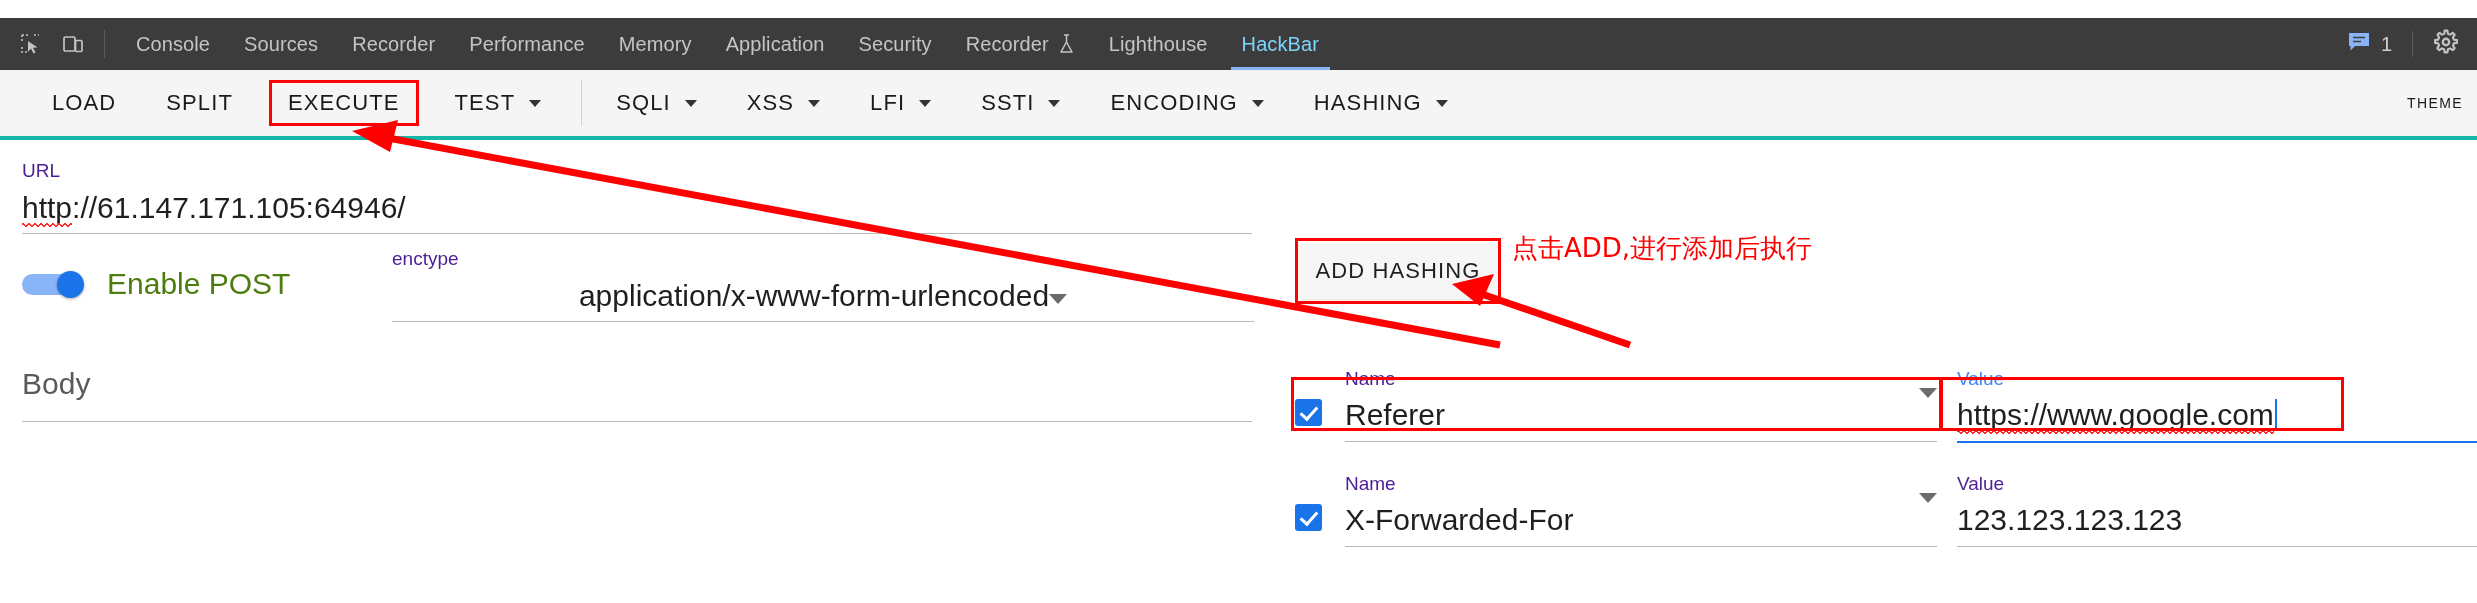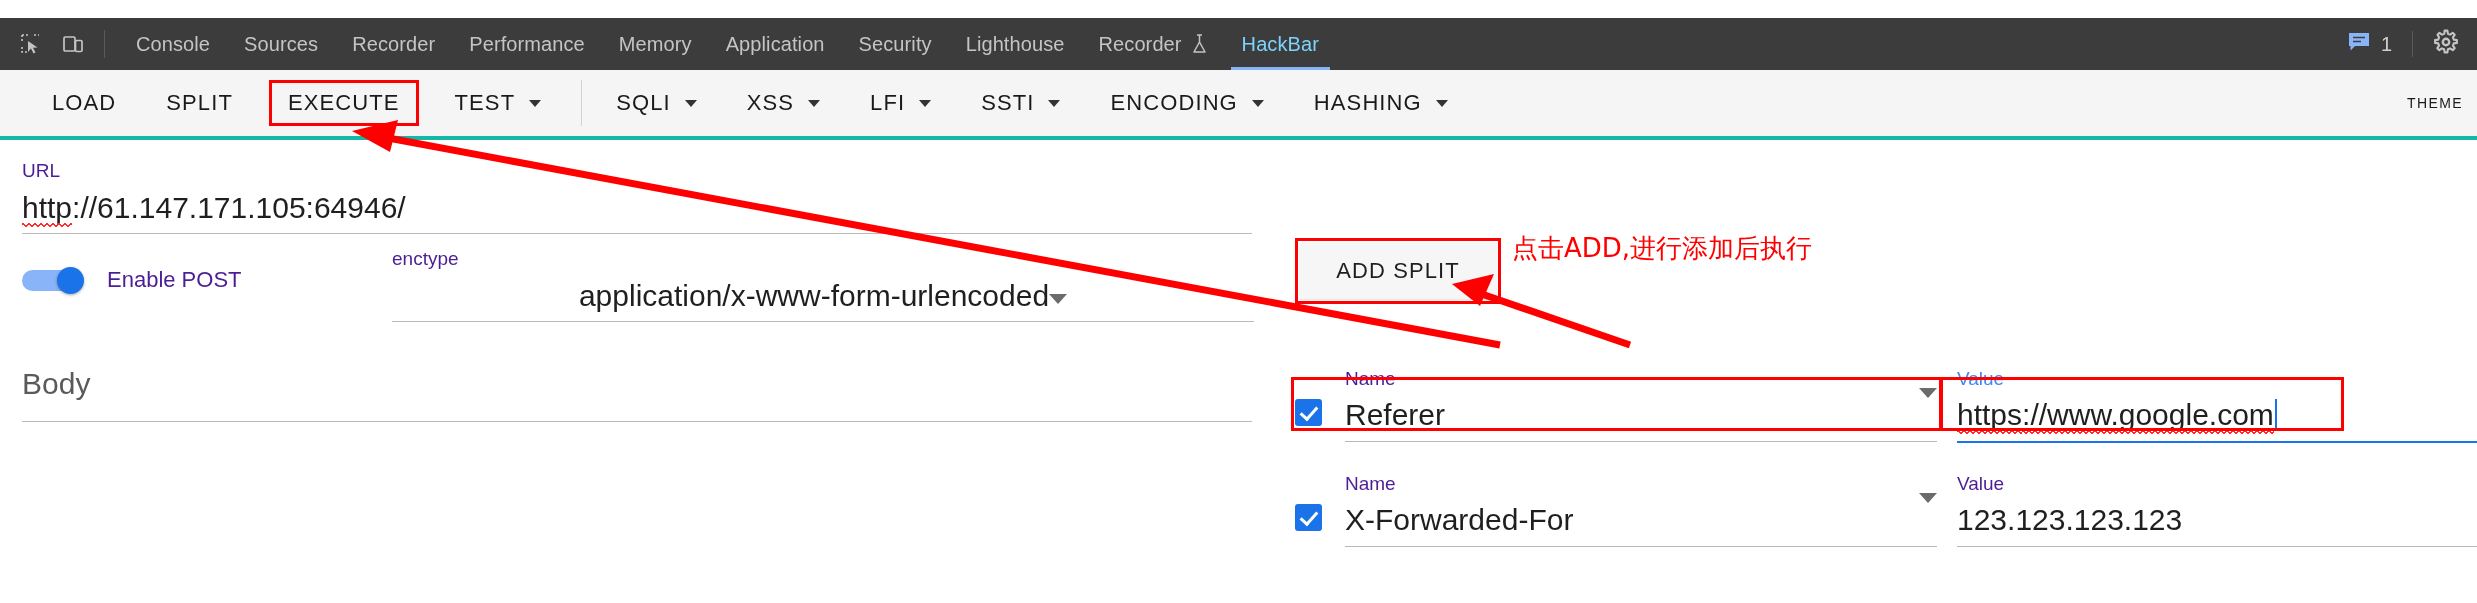--- a/index.html
+++ b/index.html
@@ -247,22 +247,22 @@
     position: absolute;
     right: 0;
     top: 0;
     width: 27px;
     height: 27px;
     border-radius: 50%;
     background: #1a73e8;
     box-shadow: 0 1px 3px rgba(0,0,0,0.35);
   }
   .post-label {
-    font-size: 22px;
-    color: #4c1d95;
+    font-size: 30px;
+    color: #4d7c0f;
     margin-left: 23px;
     white-space: nowrap;
   }
 
   
   .enctype-block {
     position: absolute;
     left: 392px;
     top: 108px;
     width: 862px;
@@ -456,30 +456,30 @@
     <div class="dt-tab">
         <span>Memory</span>
       </div>
     <div class="dt-tab">
         <span>Application</span>
       </div>
     <div class="dt-tab">
         <span>Security</span>
       </div>
     <div class="dt-tab">
-        <span>Lighthouse</span>
-      </div>
-    <div class="dt-tab">
       <span>Recorder</span>
       <span class="flask">
         <svg width="17" height="20" viewBox="0 0 17 20">
           <path d="M6 1 h5 M8.5 1 v7 L3 18 h11 L8.5 8" stroke="#c4c4c4" stroke-width="1.5" fill="none" stroke-linejoin="round"></path>
         </svg>
       </span>
     </div>
+    <div class="dt-tab">
+        <span>Lighthouse</span>
+      </div>
     <div class="dt-tab active">
         <span>HackBar</span>
       </div>
   </div>
 
   <div class="dt-right">
     <div class="dt-msg">
       <span>
         <svg width="22" height="20" viewBox="0 0 22 20">
           <path d="M1 1 h20 v13 H7 L2.5 18.5 V14 H1 Z" fill="#8ab4f8"></path>
@@ -568,21 +568,21 @@
     <div class="underline"></div>
   </div>
 
   <div class="body-block">
     <div class="field-label">Body</div>
     <div class="underline"></div>
   </div>
 
   <div class="add-header-wrap">
     <button class="add-header-btn">
-        <span>ADD SPLIT</span>
+        <span>ADD HASHING</span>
       </button>
   </div>
 
   <div class="cn-note">点击ADD,进行添加后执行</div>
 
   <div class="header-row row1">
     <div class="chk"></div>
     <div class="name-field">
       <div class="field-label">Name</div>
       <div class="inner">

